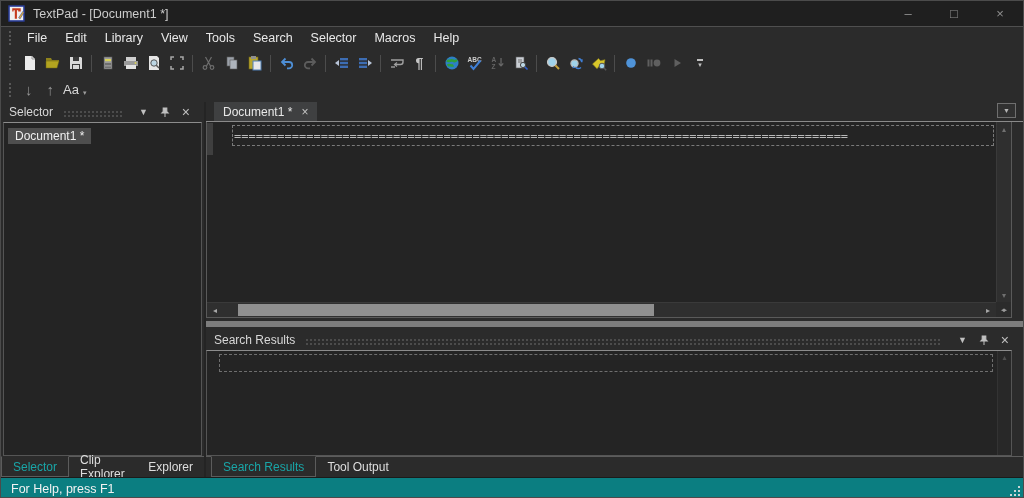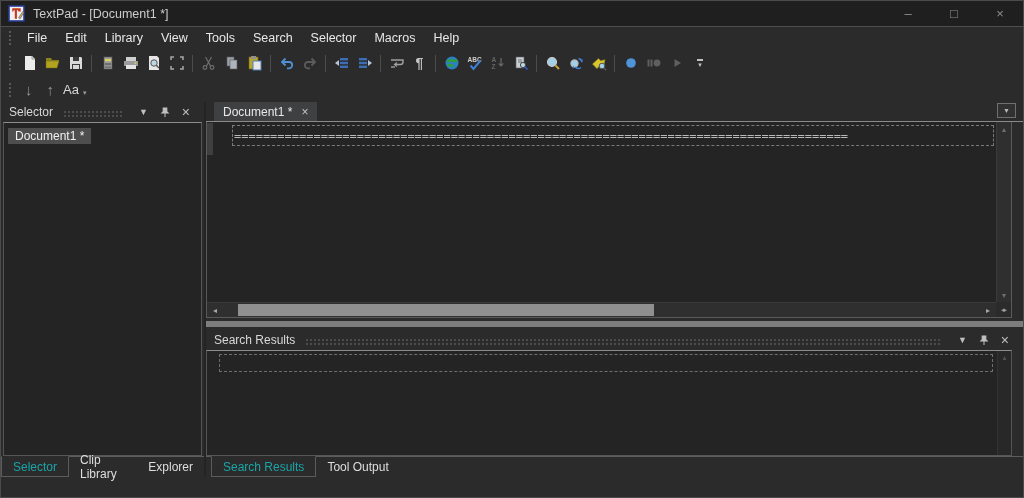--- a/index.html
+++ b/index.html
@@ -374,21 +374,21 @@
             <line x1="5" y1="6.5" x2="5" y2="11"></line>
           </svg>
         </span>
         <span class="hdr-btn close">×</span>
       </div>
       <div class="doc-list">
         <span class="list-item">Document1 *</span>
       </div>
       <div class="dock-tabs">
         <span class="dtab active">Selector</span>
-        <span class="dtab">Clip Library</span>
+        <span class="dtab">Clip Explorer</span>
         <span class="dtab">Explorer</span>
       </div>
     </div>
 
     <div class="main-right">
 
       <div class="tabbar">
         <span class="doc-tab">
           <span>Document1 *</span>
           <span class="tab-close">×</span>
@@ -447,14 +447,25 @@
       </div>
 
       <div class="dock-tabs right-tabs">
         <span class="dtab active">Search Results</span>
         <span class="dtab">Tool Output</span>
       </div>
 
     </div>
   </div>
 
+  <div class="statusbar">
+    <span class="status-text">For Help, press F1</span>
+    <span class="resize-grip">
+      <i></i>
+        <i></i>
+        <i></i>
+        <i></i>
+        <i></i>
+        <i></i>
+    </span>
+  </div>
 
 </div>
 
 </body></html>

